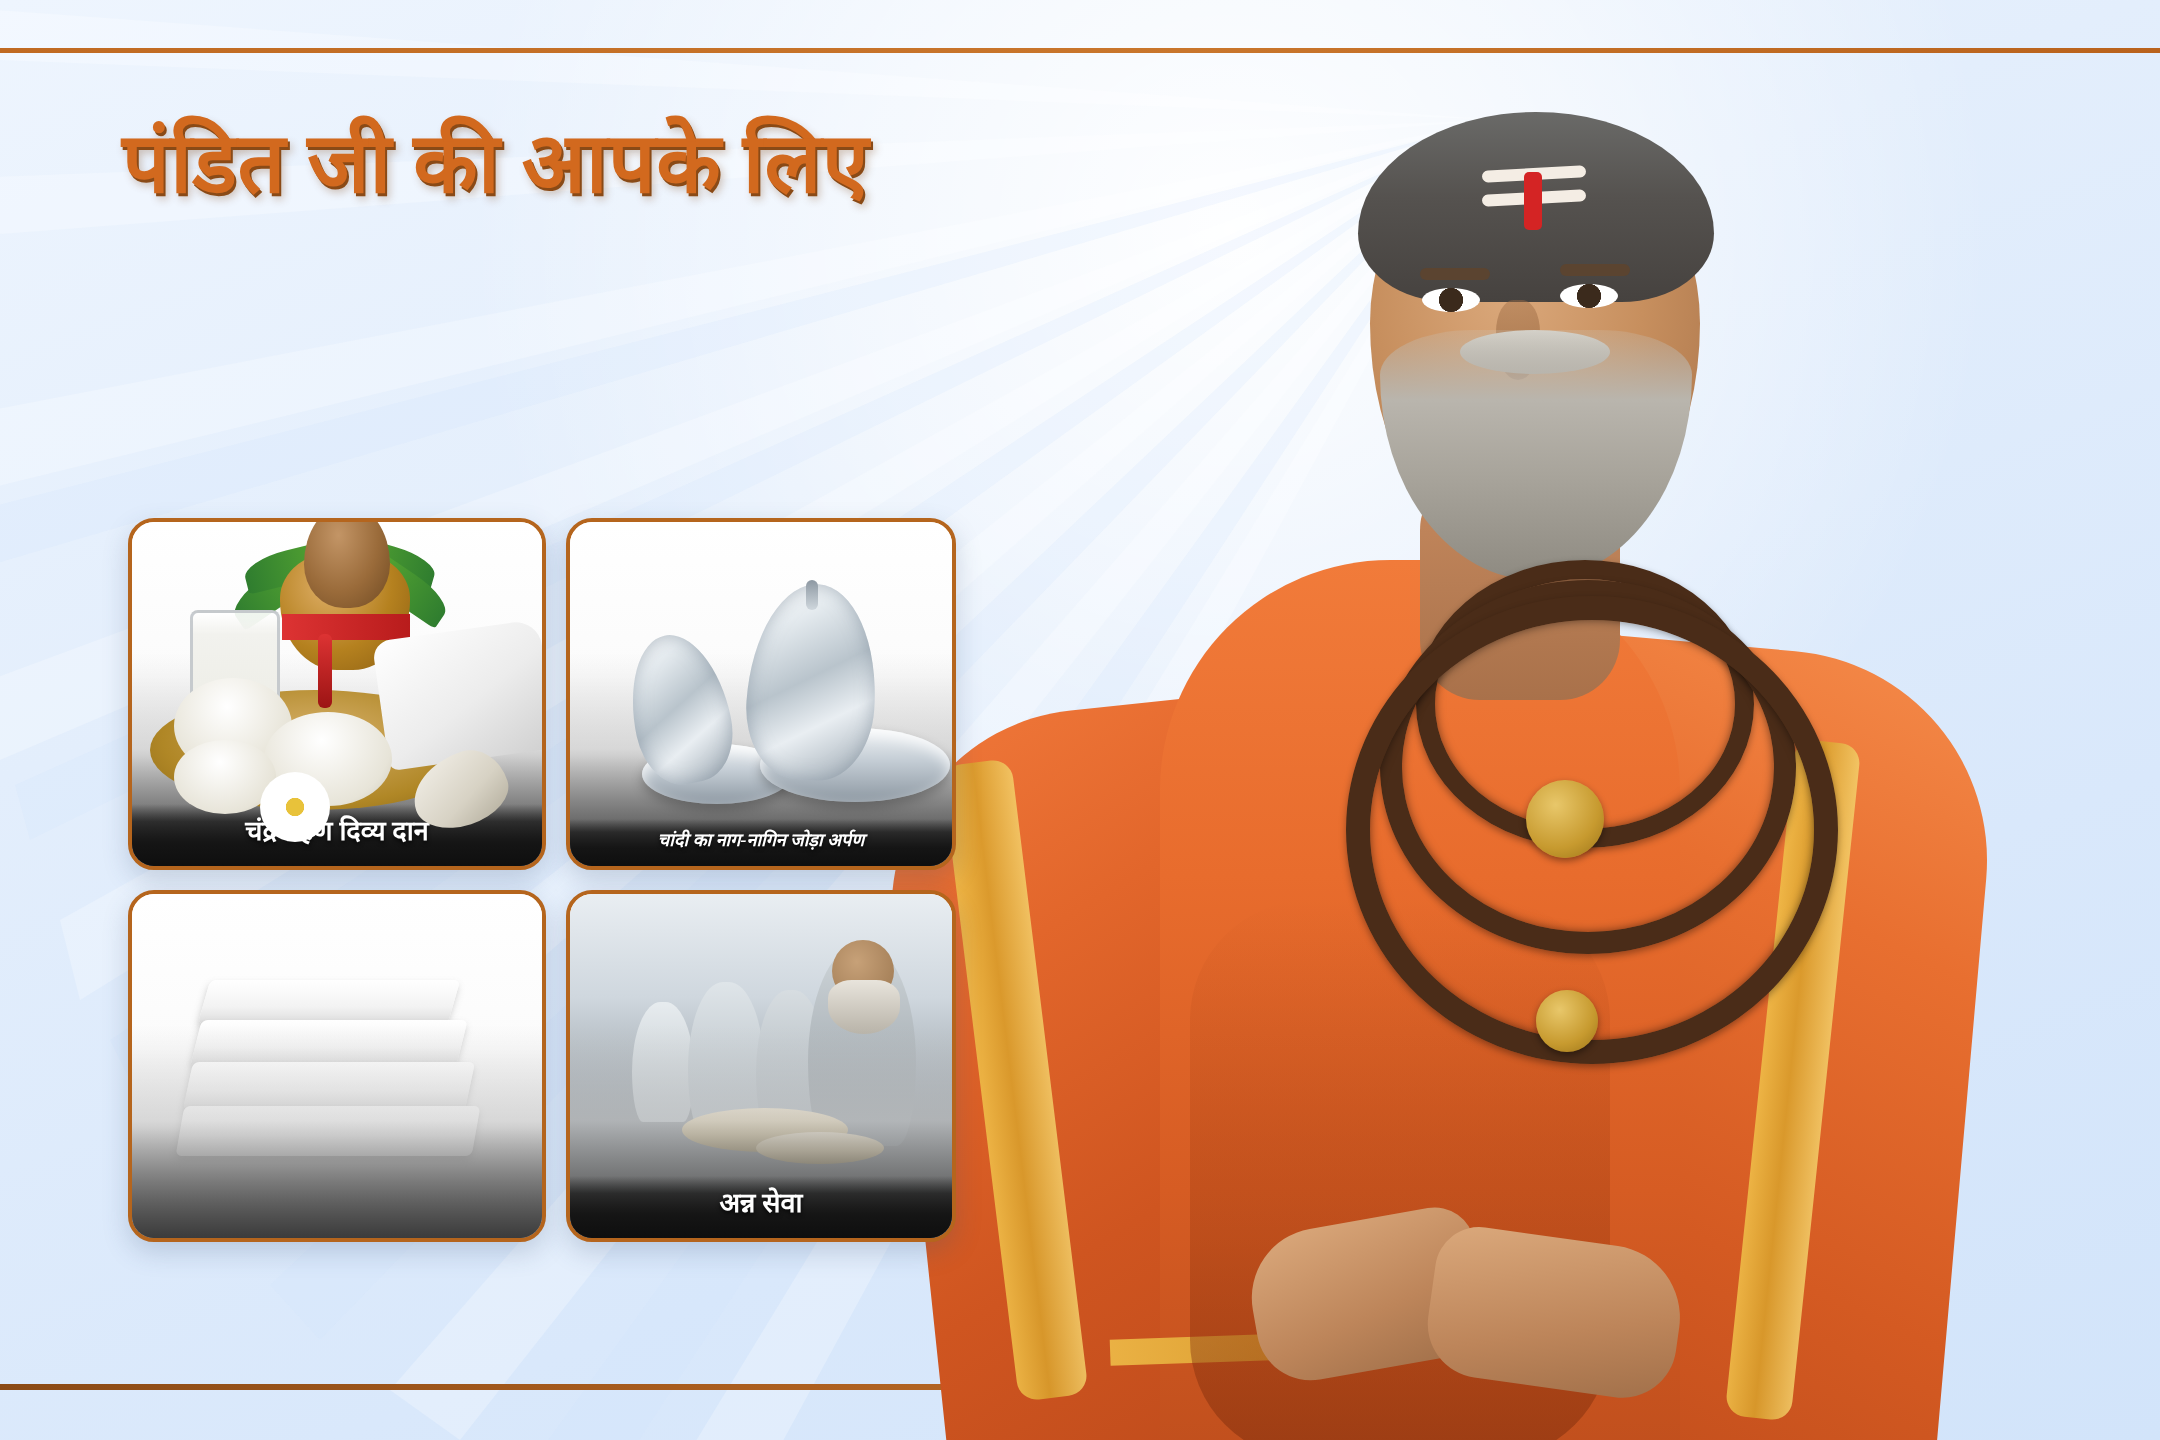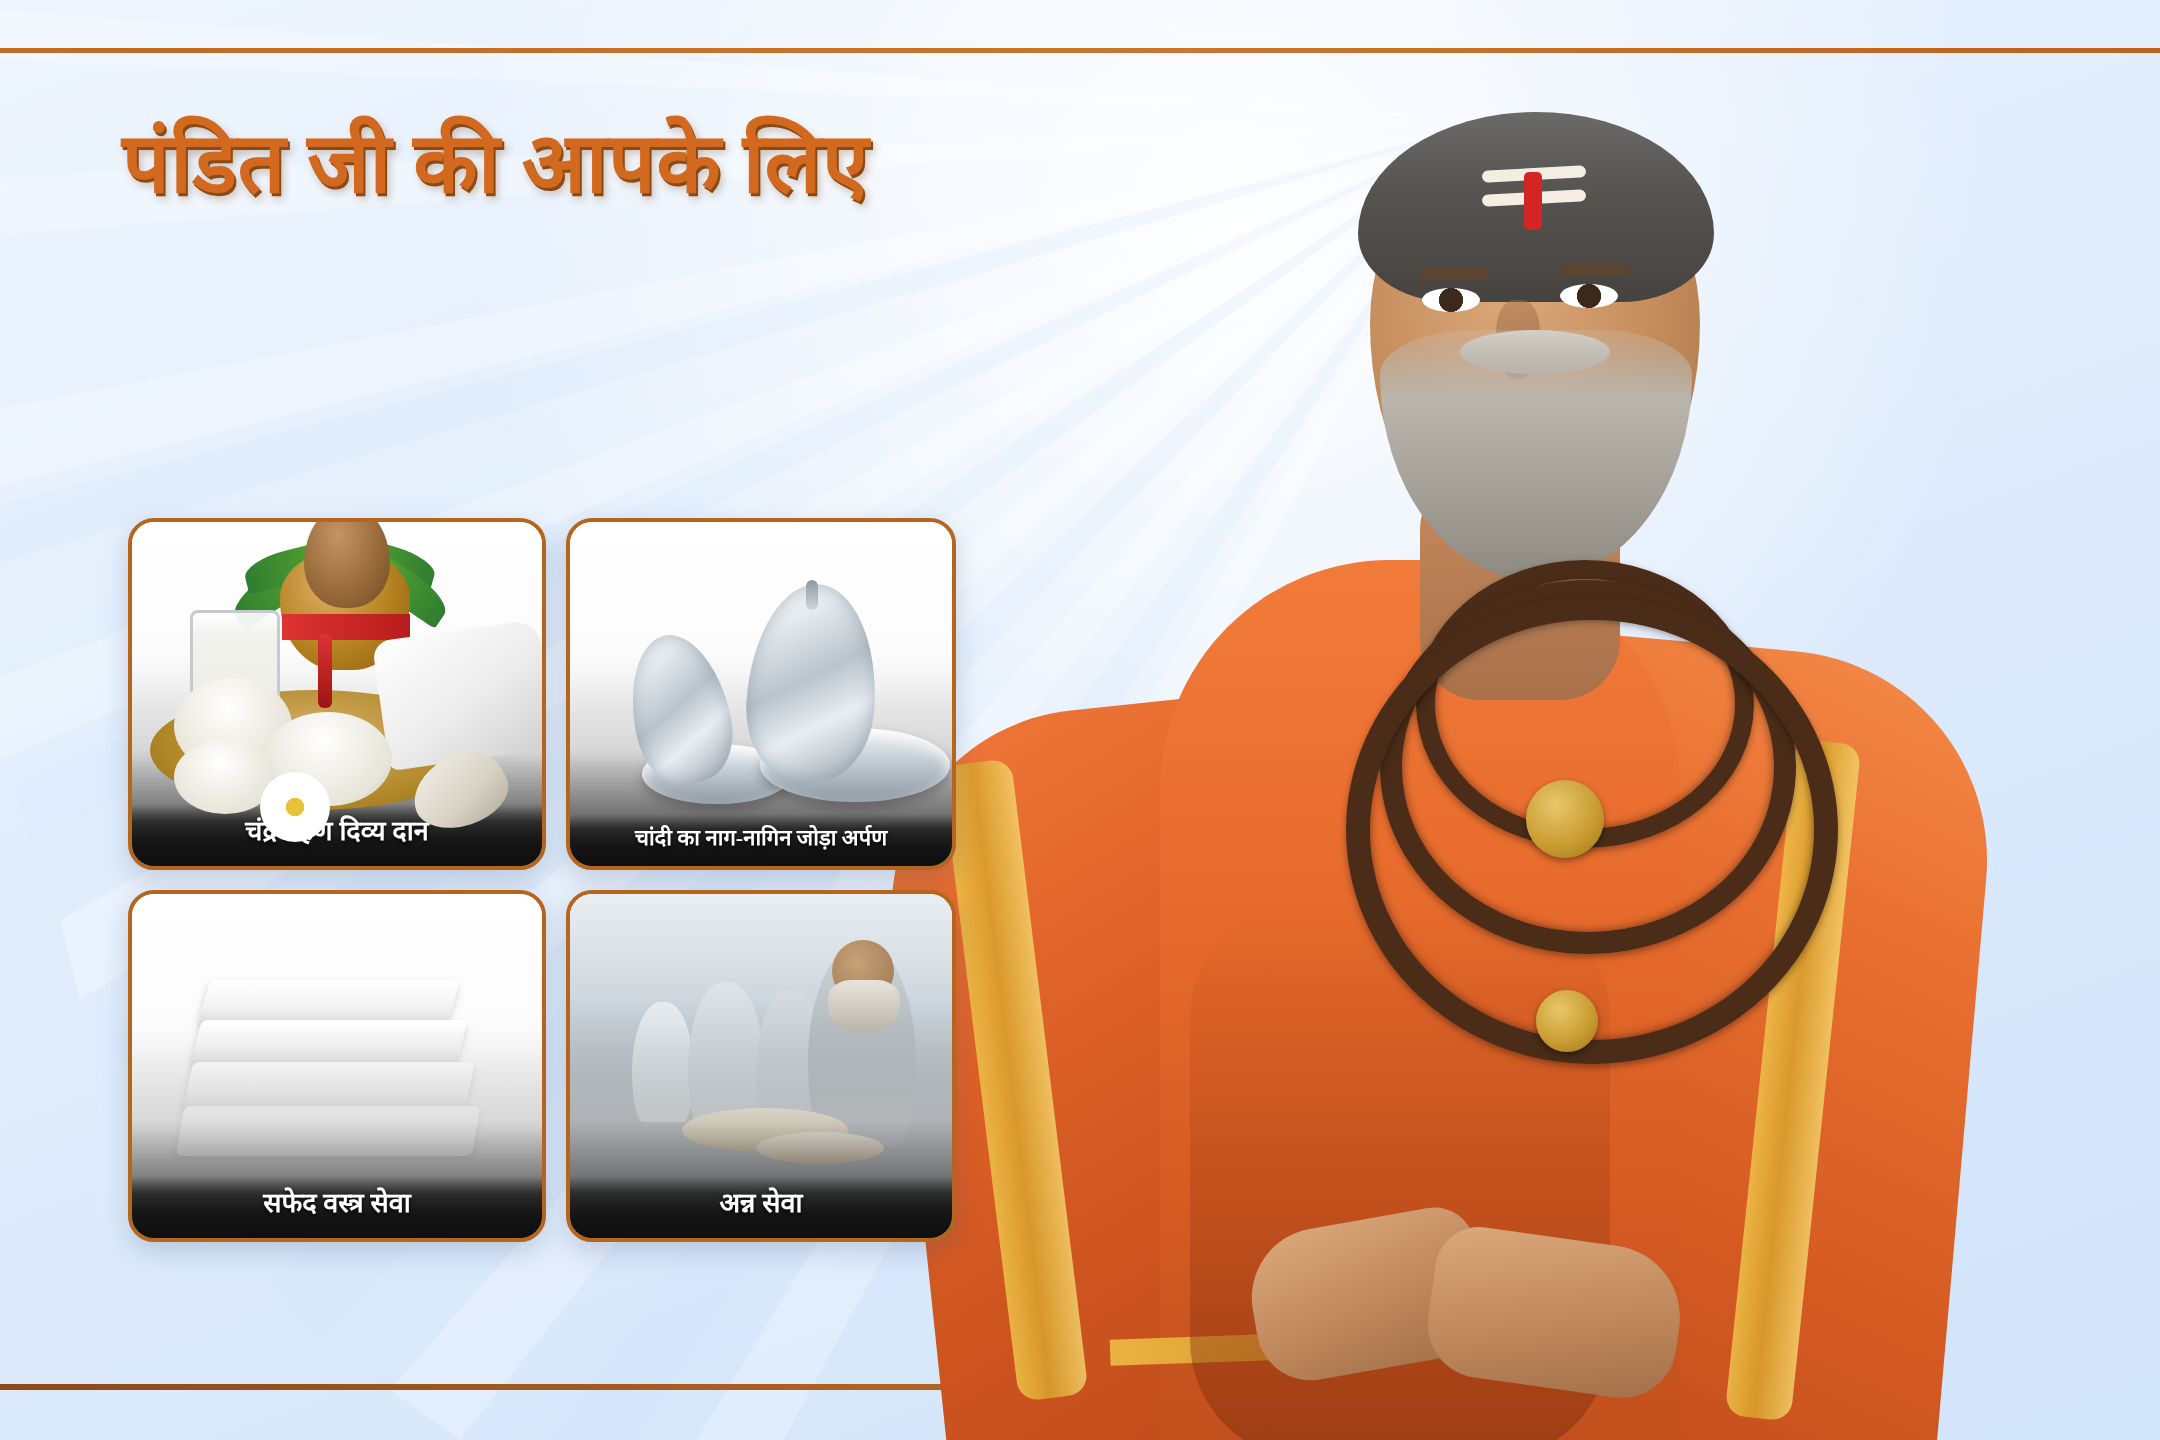--- a/index.html
+++ b/index.html
@@ -45,21 +45,21 @@
     background:#fff;
     box-shadow:0 10px 26px rgba(60,80,120,.22), inset 0 0 0 2px rgba(255,255,255,.6);}
   .card-art{position:absolute;inset:0;}
   .card-label{position:absolute;left:0;right:0;bottom:0;
     padding:10px 14px 18px 14px;
     color:#fff;text-align:center;
     font-family:"Liberation Serif", serif;
     font-weight:700;font-size:27px;line-height:1.26;
     text-shadow:0 2px 4px rgba(0,0,0,.85);
     background:linear-gradient(180deg,rgba(20,20,20,0) 0%,rgba(22,22,22,.72) 28%,rgba(18,18,18,.95) 62%,rgba(14,14,14,.99) 100%);}
-  .card-label.two{font-size:22px;padding-bottom:14px;}
+  .card-label.two{font-size:18px;padding-bottom:14px;font-style:italic;}
 
   
   .fadebase{position:absolute;left:0;right:0;bottom:0;height:62%;
      background:linear-gradient(180deg,rgba(245,245,245,0) 0%,rgba(200,200,200,.55) 45%,rgba(60,60,60,.9) 100%);}
   .wbg{position:absolute;inset:0;background:linear-gradient(180deg,#ffffff 0%,#fbfbfb 45%,#e9e9e9 68%,#8e8e8e 86%,#3a3a3a 100%);}
 
   
   .kalash{position:absolute;left:148px;top:28px;width:130px;height:120px;
     background:radial-gradient(ellipse at 38% 28%,#e0b06a,#b5811f 55%,#8c5f12 100%);
     border-radius:48% 48% 44% 44%/40% 40% 58% 58%;z-index:3;}
@@ -226,21 +226,20 @@
 
     <div class="card">
       <div class="card-art">
         <div class="wbg"></div>
         <div class="fold" style="left:72px;top:86px;width:250px;height:44px;transform:skewX(-16deg);"></div>
         <div class="fold" style="left:64px;top:126px;width:266px;height:46px;transform:skewX(-14deg);"></div>
         <div class="fold" style="left:56px;top:168px;width:282px;height:48px;transform:skewX(-12deg);"></div>
         <div class="fold" style="left:48px;top:212px;width:296px;height:50px;transform:skewX(-10deg);"></div>
         <div class="fadebase"></div>
       </div>
-      <div class="card-label">सफेद वस्त्र सेवा</div>
     </div>
 
     <div class="card">
       <div class="card-art">
         <div class="c4bg"></div>
         <div class="figure" style="left:62px;top:108px;width:62px;height:120px;background:linear-gradient(180deg,#e7ecef,#b9c1c6);"></div>
         <div class="figure" style="left:118px;top:88px;width:76px;height:150px;background:linear-gradient(180deg,#dfe5e9,#aeb7bd);"></div>
         <div class="figure" style="left:186px;top:96px;width:70px;height:142px;background:linear-gradient(180deg,#d7dde1,#a7b0b6);"></div>
         <div class="figure" style="left:238px;top:52px;width:108px;height:200px;background:linear-gradient(180deg,#cfd6da,#8f979d);"></div>
         <div style="position:absolute;left:262px;top:46px;width:62px;height:62px;border-radius:50%;background:radial-gradient(ellipse at 40% 35%,#c7a178,#9c7750);"></div>

